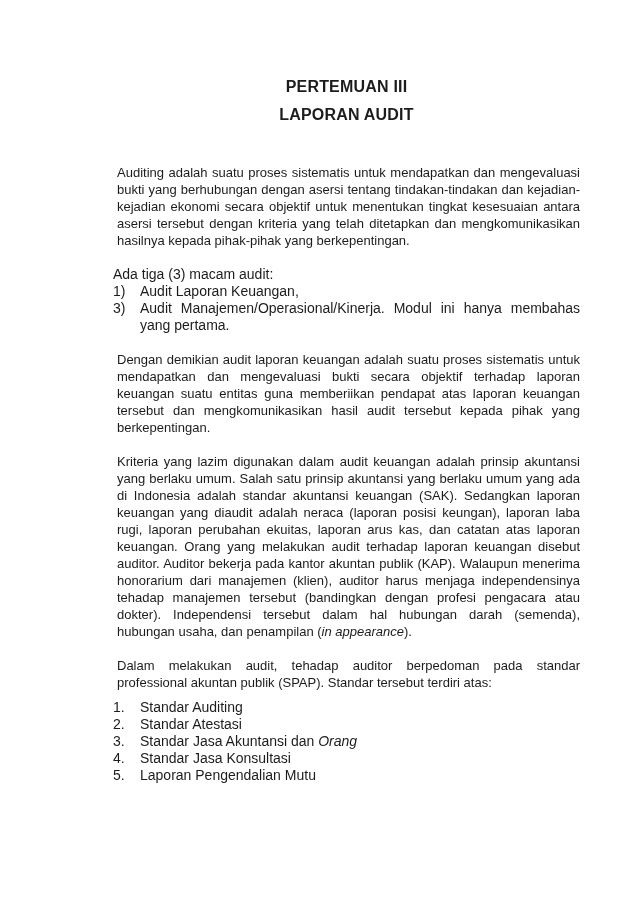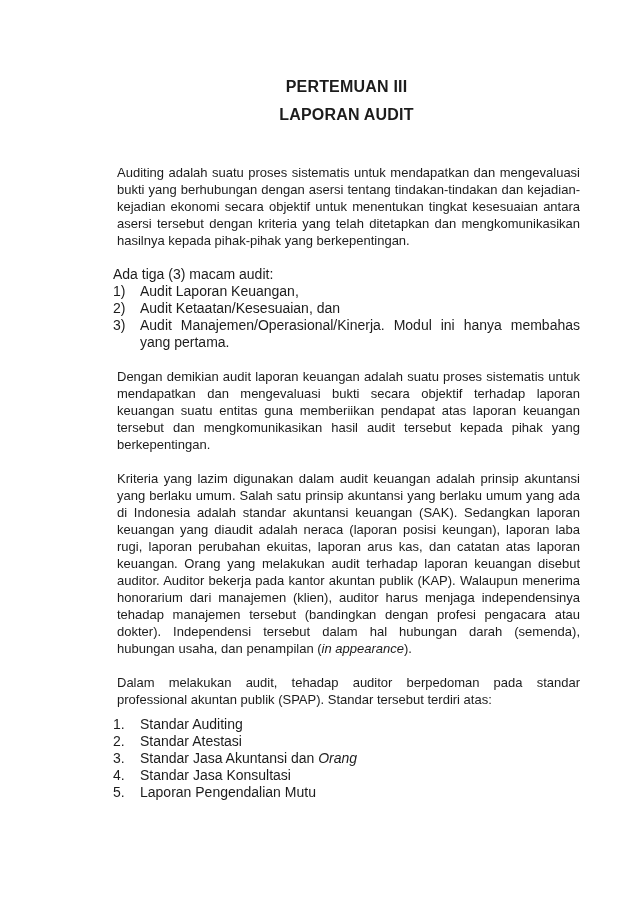--- a/index.html
+++ b/index.html
@@ -55,21 +55,20 @@
 <div class="page">
 
   <div class="title">PERTEMUAN III</div>
   <div class="title title2">LAPORAN AUDIT</div>
 
   <p class="para first">Auditing adalah suatu proses sistematis untuk mendapatkan dan mengevaluasi bukti yang berhubungan dengan asersi tentang tindakan-tindakan dan kejadian-kejadian ekonomi secara objektif untuk menentukan tingkat kesesuaian antara asersi tersebut dengan kriteria yang telah ditetapkan dan mengkomunikasikan hasilnya kepada pihak-pihak yang berkepentingan.</p>
 
   <div class="block">
     <div class="intro">Ada tiga (3) macam audit:</div>
     <div class="li"><span class="marker">1)</span><span>Audit Laporan Keuangan,</span></div>
-    <div class="li"><span class="marker">2)</span><span>Audit Ketaatan/Kesesuaian, dan</span></div>
     <div class="li"><span class="marker">3)</span><span>Audit Manajemen/Operasional/Kinerja. Modul ini hanya membahas yang pertama.</span></div>
   </div>
 
   <p class="para">Dengan demikian audit laporan keuangan adalah suatu proses sistematis untuk mendapatkan dan mengevaluasi bukti secara objektif terhadap laporan keuangan suatu entitas guna memberiikan pendapat atas laporan keuangan tersebut dan mengkomunikasikan hasil audit tersebut kepada pihak yang berkepentingan.</p>
 
   <p class="para"><span>Kriteria yang lazim digunakan dalam audit keuangan adalah prinsip akuntansi yang berlaku umum. Salah satu prinsip akuntansi yang berlaku umum yang ada di Indonesia adalah standar akuntansi keuangan (SAK). Sedangkan laporan keuangan yang diaudit adalah neraca (laporan posisi keungan), laporan laba rugi, laporan perubahan ekuitas, laporan arus kas, dan catatan atas laporan keuangan. Orang yang melakukan audit terhadap laporan keuangan disebut auditor. Auditor bekerja pada kantor akuntan publik (KAP). Walaupun menerima honorarium dari manajemen (klien), auditor harus menjaga independensinya tehadap manajemen  tersebut (bandingkan dengan profesi pengacara atau dokter). Independensi tersebut dalam hal hubungan darah (semenda), hubungan usaha, dan penampilan (</span><i>in appearance</i><span>).</span></p>
 
   <p class="para">Dalam melakukan audit, tehadap auditor berpedoman pada standar professional akuntan publik (SPAP). Standar tersebut terdiri atas:</p>
 
   <div class="block attached">

